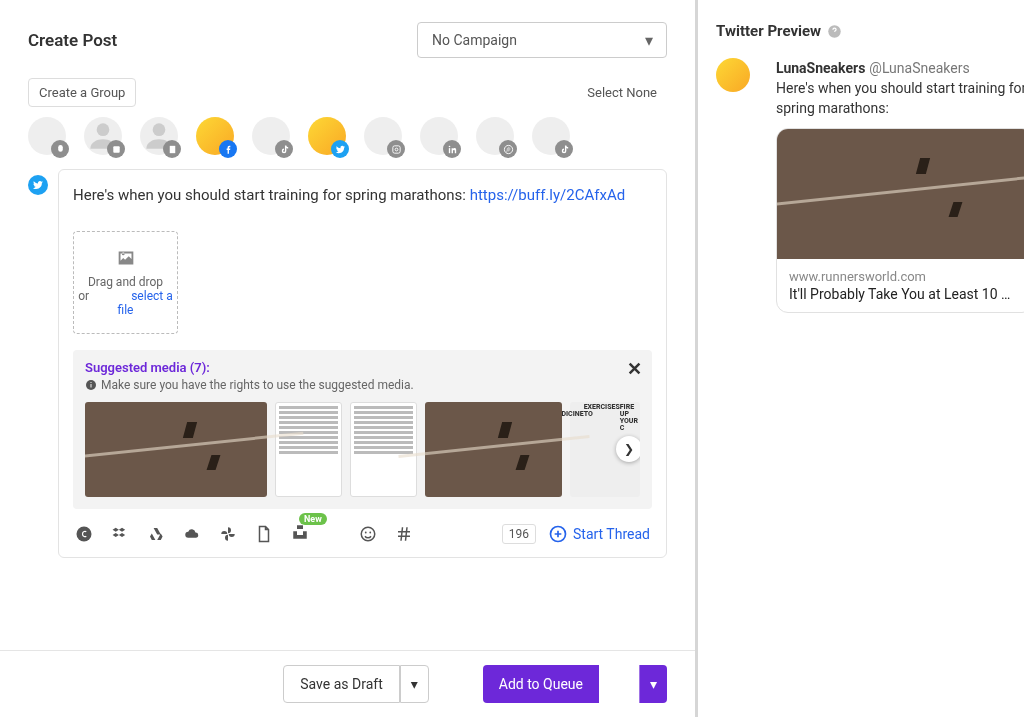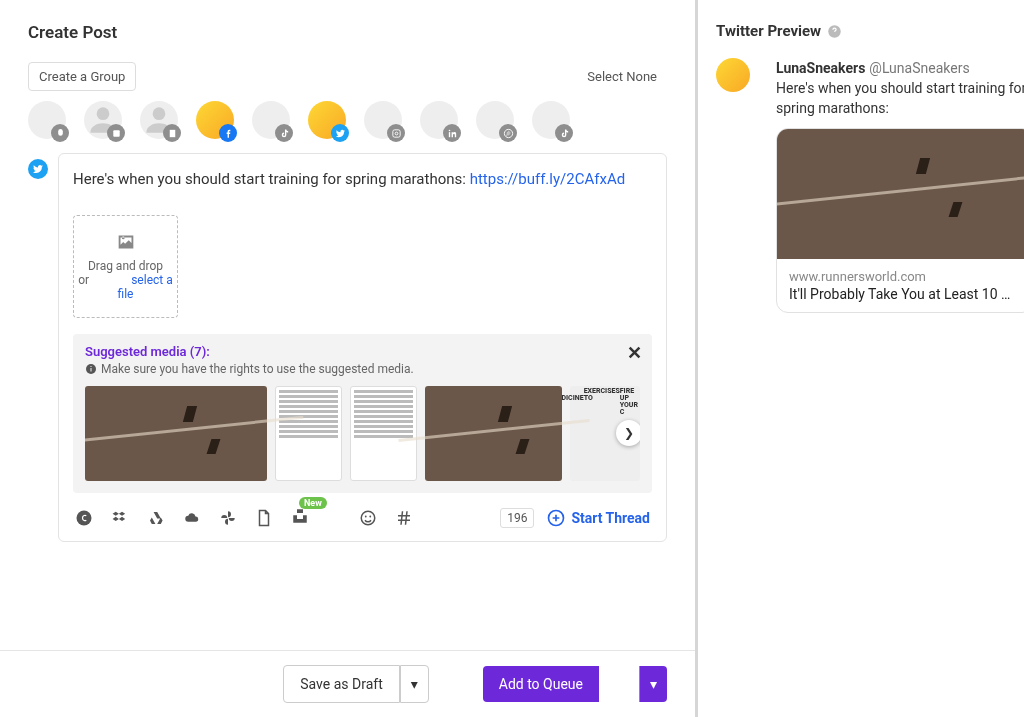--- a/index.html
+++ b/index.html
@@ -49,24 +49,24 @@
 .runners::before{width:10px;height:16px;top:22%;left:55%;transform:skewX(-15deg);}
 .runners::after{width:9px;height:15px;top:56%;left:68%;transform:skewX(-18deg);}
 .diag{position:absolute;width:140%;height:3px;background:#e8dccc;top:46%;left:-20%;transform:rotate(-6deg);opacity:.6;}
 .toolbar{display:flex;align-items:center;justify-content:space-between;padding:12px 2px;margin-top:2px;gap:12px;}
 .tool-left{display:flex;align-items:center;gap:18px;}
 .tool-ic{width:18px;height:18px;fill:#555;cursor:pointer;}
 .tool-wrap{position:relative;}
 .badge-new{position:absolute;top:-10px;left:8px;background:#6cc24a;color:#fff;font-size:9px;font-weight:700;padding:1px 5px;border-radius:8px;}
 .tool-right{display:flex;align-items:center;gap:12px;}
 .char{font-size:12px;color:#555;border:1px solid #ddd;border-radius:3px;padding:2px 6px;}
-.start-thread{display:flex;align-items:center;gap:5px;color:#2563eb;font-size:14px;font-weight:700;cursor:pointer;}
+.start-thread{display:flex;align-items:center;gap:5px;color:#2563eb;font-size:14px;font-weight:400;cursor:pointer;}
 .start-thread svg{width:20px;height:20px;fill:none;stroke:#2563eb;stroke-width:2;}
 .footer{position:absolute;left:0;right:0;bottom:0;border-top:1px solid #e5e5e5;padding:14px 28px;display:flex;justify-content:flex-end;gap:14px;background:#fff;}
-.btn-group{display:flex;align-items:center;}
+.btn-group{display:flex;}
 .btn{font-size:14px;padding:10px 16px;border-radius:4px;cursor:pointer;}
 .btn-outline{border:1px solid #ccc;background:#fff;color:#333;}
 .btn-primary{border:none;background:#6d28d9;color:#fff;margin-left:40px;}
 .btn-drop{border-left:1px solid rgba(255,255,255,.35);padding:10px 10px;border-top-left-radius:0;border-bottom-left-radius:0;}
 .btn-outline.btn-drop{border:1px solid #ccc;border-left:1px solid #ccc;}
 .btn-group .btn:first-child{border-top-right-radius:0;border-bottom-right-radius:0;}
 
 .rtitle{font-size:15px;font-weight:700;color:#333;display:flex;align-items:center;gap:6px;margin-bottom:18px;}
 .rtitle svg{width:15px;height:15px;fill:#bbb;}
 .tweet{display:flex;gap:26px;}
@@ -81,20 +81,25 @@
 .card-domain{font-size:13px;color:#888;}
 .card-title{font-size:14px;color:#222;margin-top:2px;white-space:nowrap;overflow:hidden;text-overflow:ellipsis;}
 </style>
 </head>
 <body>
 
 <div class="layout">
   <div class="left">
     <div class="header-row">
       <div class="title">Create Post</div>
+      <div class="campaign">
+        <select>
+          <option>No Campaign</option>
+        </select>
+      </div>
     </div>
 
     <div class="group-row">
       <button class="pill">Create a Group</button>
       <button class="pill nb">Select None</button>
     </div>
 
     <div class="account-row">
       <div class="acct">
           <span class="mini">

